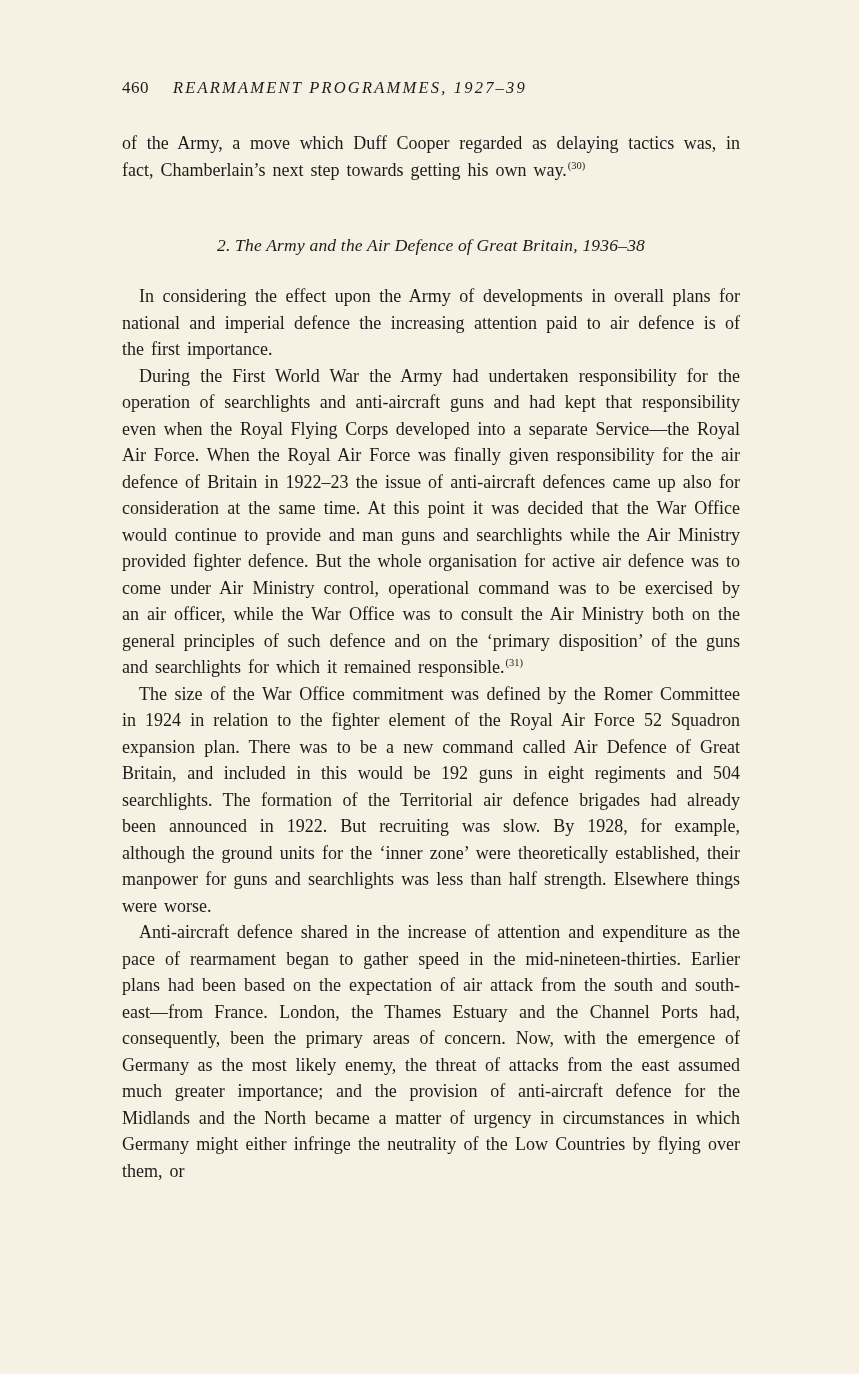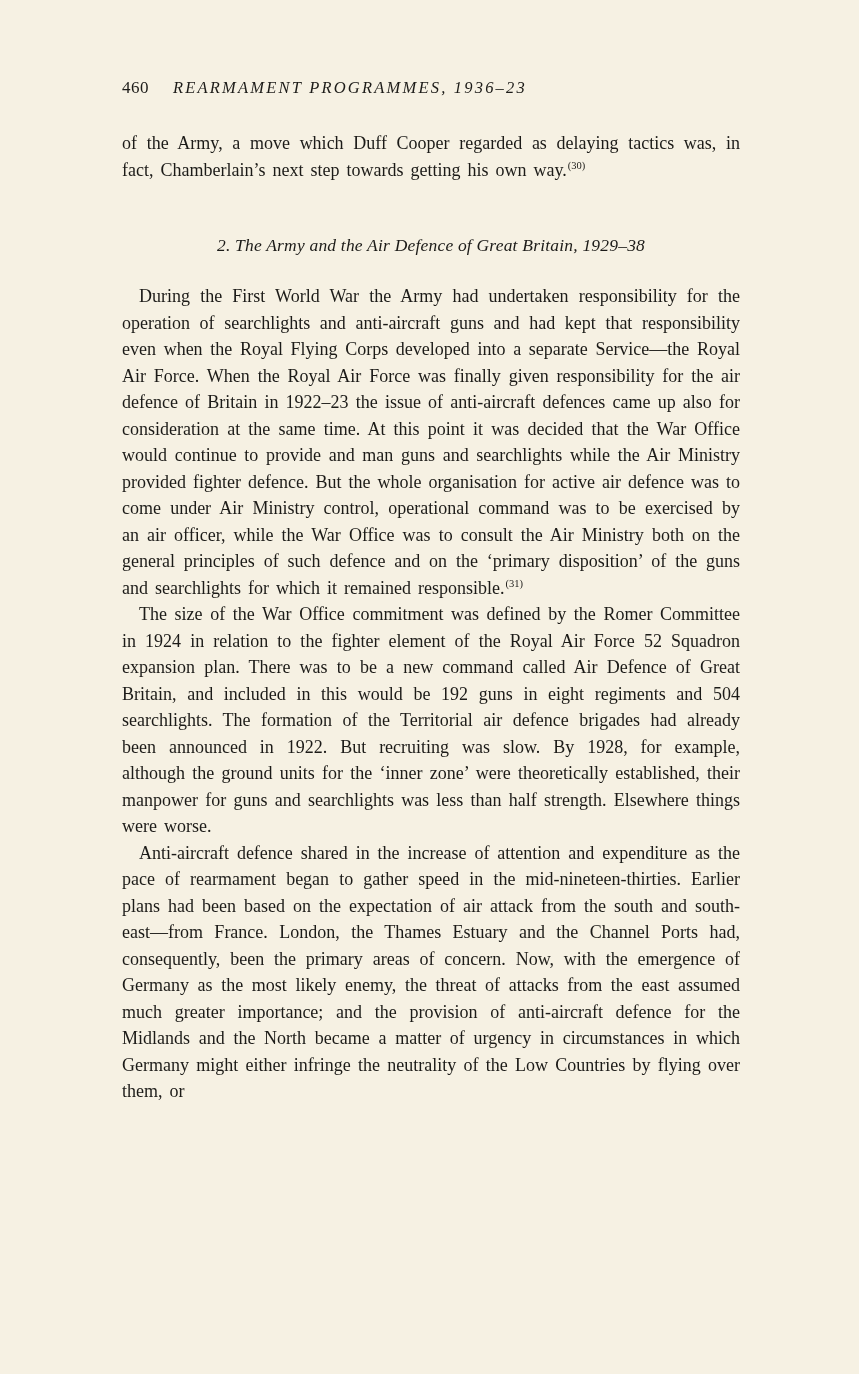--- a/index.html
+++ b/index.html
@@ -67,27 +67,28 @@
     letter-spacing: 0.2px;
   }
 </style>
 </head>
 <body>
 
 <div class="page">
 
   <div class="running-header">
     <span class="folio">460</span>
-    <span class="running-title">REARMAMENT PROGRAMMES, 1936–23</span>
+    <span class="running-title">REARMAMENT PROGRAMMES, 1927–39</span>
   </div>
 
   <p class="para no-indent"><span>of the Army, a move which Duff Cooper regarded as delaying tactics was, in fact, Chamberlain’s next step towards getting his own way.</span><sup class="fn">(30)</sup></p>
 
-  <h2 class="section-heading">2. The Army and the Air Defence of Great Britain, 1929–38</h2>
+  <h2 class="section-heading">2. The Army and the Air Defence of Great Britain, 1936–38</h2>
 
+  <p class="para"><span>In considering the effect upon the Army of developments in overall plans for national and imperial defence the increasing attention paid to air defence is of the first importance.</span></p>
 
   <p class="para"><span>During the First World War the Army had undertaken responsibility for the operation of searchlights and anti-aircraft guns and had kept that responsibility even when the Royal Flying Corps developed into a separate Service—the Royal Air Force. When the Royal Air Force was finally given responsibility for the air defence of Britain in 1922–23 the issue of anti-aircraft defences came up also for consideration at the same time. At this point it was decided that the War Office would continue to provide and man guns and searchlights while the Air Ministry provided fighter defence. But the whole organisation for active air defence was to come under Air Ministry control, operational command was to be exercised by an air officer, while the War Office was to consult the Air Ministry both on the general principles of such defence and on the ‘primary disposition’ of the guns and searchlights for which it remained responsible.</span><sup class="fn">(31)</sup></p>
 
   <p class="para"><span>The size of the War Office commitment was defined by the Romer Committee in 1924 in relation to the fighter element of the Royal Air Force 52 Squadron expansion plan. There was to be a new command called Air Defence of Great Britain, and included in this would be 192 guns in eight regiments and 504 searchlights. The formation of the Territorial air defence brigades had already been announced in 1922. But recruiting was slow. By 1928, for example, although the ground units for the ‘inner zone’ were theoretically established, their manpower for guns and searchlights was less than half strength. Elsewhere things were worse.</span></p>
 
   <p class="para"><span>Anti-aircraft defence shared in the increase of attention and expenditure as the pace of rearmament began to gather speed in the mid-nineteen-thirties. Earlier plans had been based on the expectation of air attack from the south and south-east—from France. London, the Thames Estuary and the Channel Ports had, consequently, been the primary areas of concern. Now, with the emergence of Germany as the most likely enemy, the threat of attacks from the east assumed much greater importance; and the provision of anti-aircraft defence for the Midlands and the North became a matter of urgency in circumstances in which Germany might either infringe the neutrality of the Low Countries by flying over them, or</span></p>
 
 </div>
 
 </body></html>

